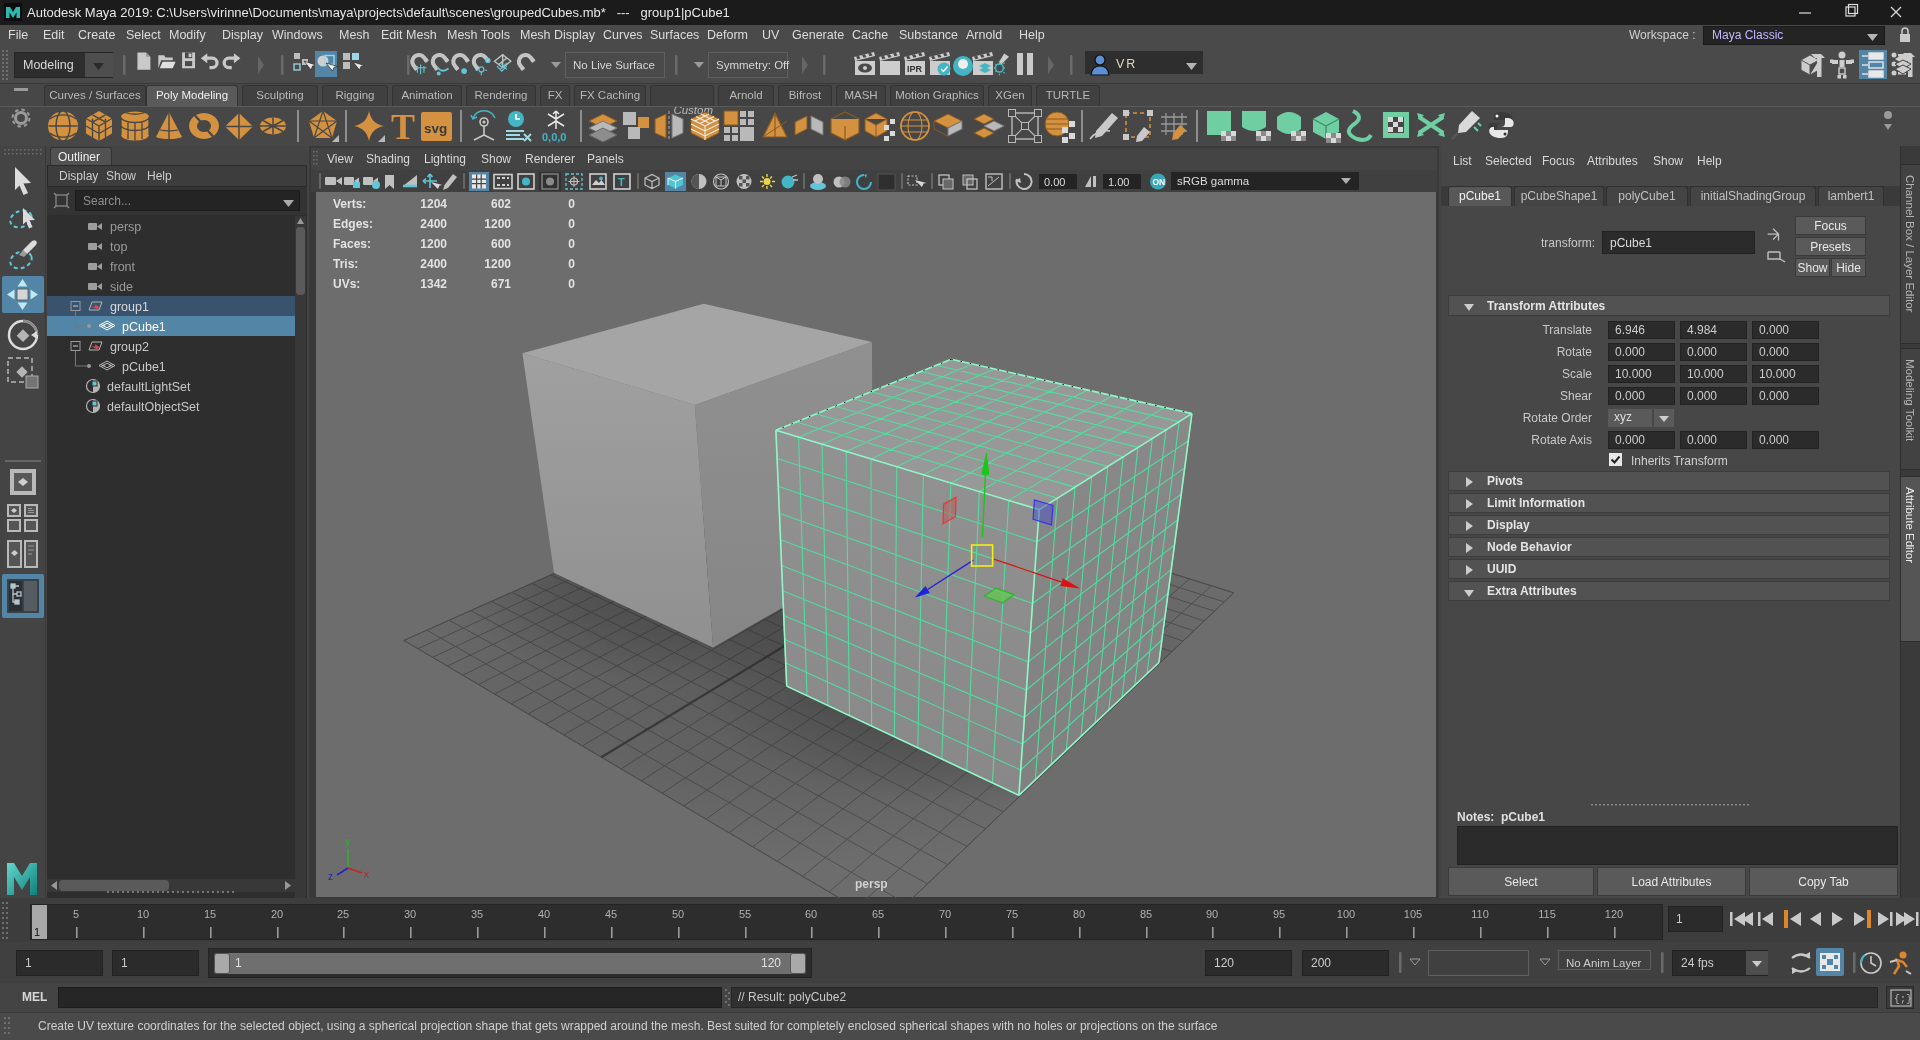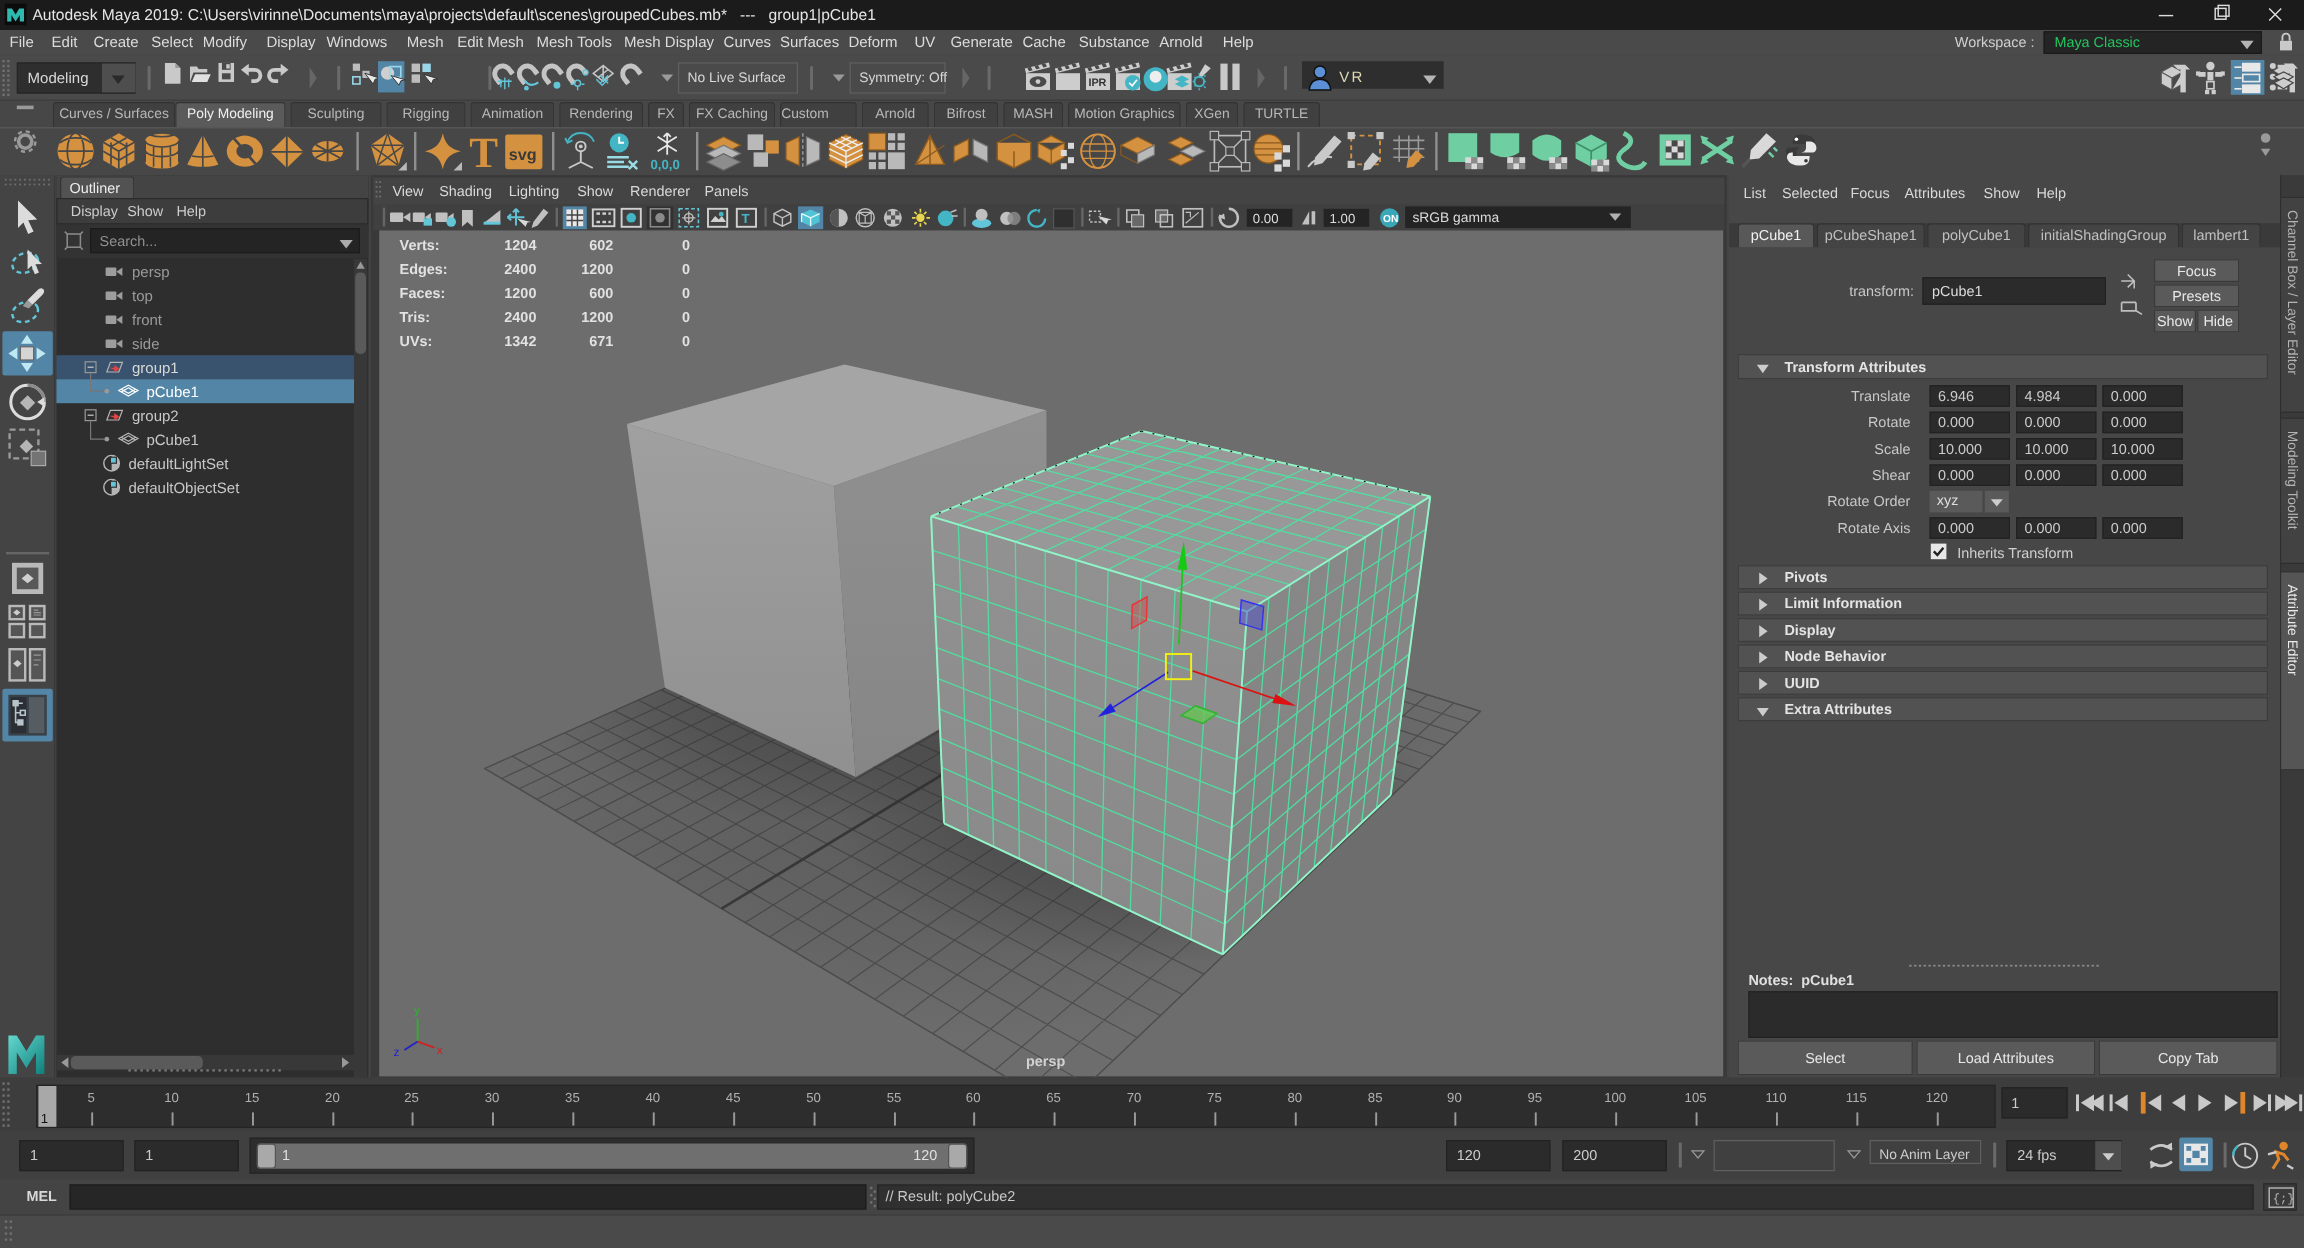--- a/index.html
+++ b/index.html
@@ -41,21 +41,21 @@
     <span class="txt" style="left:650px;top:3px;color:#dcdcdc;font-size:12.5px;">Surfaces</span>
     <span class="txt" style="left:707px;top:3px;color:#dcdcdc;font-size:12.5px;">Deform</span>
     <span class="txt" style="left:762px;top:3px;color:#dcdcdc;font-size:12.5px;">UV</span>
     <span class="txt" style="left:792px;top:3px;color:#dcdcdc;font-size:12.5px;">Generate</span>
     <span class="txt" style="left:852px;top:3px;color:#dcdcdc;font-size:12.5px;">Cache</span>
     <span class="txt" style="left:899px;top:3px;color:#dcdcdc;font-size:12.5px;">Substance</span>
     <span class="txt" style="left:966px;top:3px;color:#dcdcdc;font-size:12.5px;">Arnold</span>
     <span class="txt" style="left:1019px;top:3px;color:#dcdcdc;font-size:12.5px;">Help</span>
  <span class="txt" style="left:1629px;top:3px;color:#d0d0d0;">Workspace :</span>
  <div class="abs" style="left:1703px;top:1px;width:182px;height:19px;background:#242424;border:1px solid #1a1a1a;">
-   <span class="txt" style="left:8px;top:1px;color:#22c55e;">Maya Classic</span>
+   <span class="txt" style="left:8px;top:1px;color:#c4b5fd;">Maya Classic</span>
    <svg width="14" height="10" style="left:162px;top:5px">
         <path d="M1 2 L12 2 L6.5 9 Z" fill="#b5b5b5"></path>
       </svg>
  </div>
  <svg width="14" height="16" style="left:1898px;top:2px">
    <rect x="2" y="7" width="10" height="8" fill="#c9c9c9"></rect>
    <path d="M4 7 V4 a3 3 0 0 1 6 0 V7" stroke="#c9c9c9" stroke-width="1.6" fill="none"></path>
  </svg>
 </div>
 <div class="abs" style="left:0;top:46px;width:1920px;height:38px;background:#4a4a4a;border-bottom:1px solid #3a3a3a;">
@@ -355,21 +355,21 @@
 <div class="abs" style="left:466px;top:1px;width:70px;height:21px;background:#404040;border:1px solid #333;border-bottom:none;border-radius:3px 3px 0 0;">
       <span class="txt" style="left:0;right:0;top:3px;text-align:center;position:absolute;color:#b8b8b8;font-size:11.5px;">Rendering</span>
     </div>
 <div class="abs" style="left:540px;top:1px;width:30px;height:21px;background:#404040;border:1px solid #333;border-bottom:none;border-radius:3px 3px 0 0;">
       <span class="txt" style="left:0;right:0;top:3px;text-align:center;position:absolute;color:#b8b8b8;font-size:11.5px;">FX</span>
     </div>
 <div class="abs" style="left:574px;top:1px;width:72px;height:21px;background:#404040;border:1px solid #333;border-bottom:none;border-radius:3px 3px 0 0;">
       <span class="txt" style="left:0;right:0;top:3px;text-align:center;position:absolute;color:#b8b8b8;font-size:11.5px;">FX Caching</span>
     </div>
 <div class="abs" style="left:650px;top:1px;width:64px;height:21px;background:#404040;border:1px solid #333;border-bottom:none;border-radius:3px 3px 0 0;">
-      <span class="txt" style="left:0;right:0;top:3px;text-align:left;position:absolute;color:#b8b8b8;font-size:11.5px;">Custom</span>
+      <span class="txt" style="left:0;right:0;top:18px;text-align:right;position:absolute;color:#b8b8b8;font-size:11.5px;font-style:italic;">Custom</span>
     </div>
 <div class="abs" style="left:718px;top:1px;width:56px;height:21px;background:#404040;border:1px solid #333;border-bottom:none;border-radius:3px 3px 0 0;">
       <span class="txt" style="left:0;right:0;top:3px;text-align:center;position:absolute;color:#b8b8b8;font-size:11.5px;">Arnold</span>
     </div>
 <div class="abs" style="left:778px;top:1px;width:54px;height:21px;background:#404040;border:1px solid #333;border-bottom:none;border-radius:3px 3px 0 0;">
       <span class="txt" style="left:0;right:0;top:3px;text-align:center;position:absolute;color:#b8b8b8;font-size:11.5px;">Bifrost</span>
     </div>
 <div class="abs" style="left:836px;top:1px;width:50px;height:21px;background:#404040;border:1px solid #333;border-bottom:none;border-radius:3px 3px 0 0;">
       <span class="txt" style="left:0;right:0;top:3px;text-align:center;position:absolute;color:#b8b8b8;font-size:11.5px;">MASH</span>
     </div>
@@ -1619,12 +1619,13 @@
         <rect x="2" y="2" width="2" height="2"></rect>
         <rect x="6" y="2" width="2" height="2"></rect>
         <rect x="2" y="7" width="2" height="2"></rect>
         <rect x="6" y="7" width="2" height="2"></rect>
         <rect x="2" y="12" width="2" height="2"></rect>
         <rect x="6" y="12" width="2" height="2"></rect>
         <rect x="2" y="17" width="2" height="2"></rect>
         <rect x="6" y="17" width="2" height="2"></rect>
       </g>
     </svg>
+ <span class="txt" style="left:38px;top:6px;color:#cfcfcf;">Create UV texture coordinates for the selected object, using a spherical projection shape that gets wrapped around the mesh. Best suited for completely enclosed spherical shapes with no holes or projections on the surface</span>
 </div>
 </body></html>

